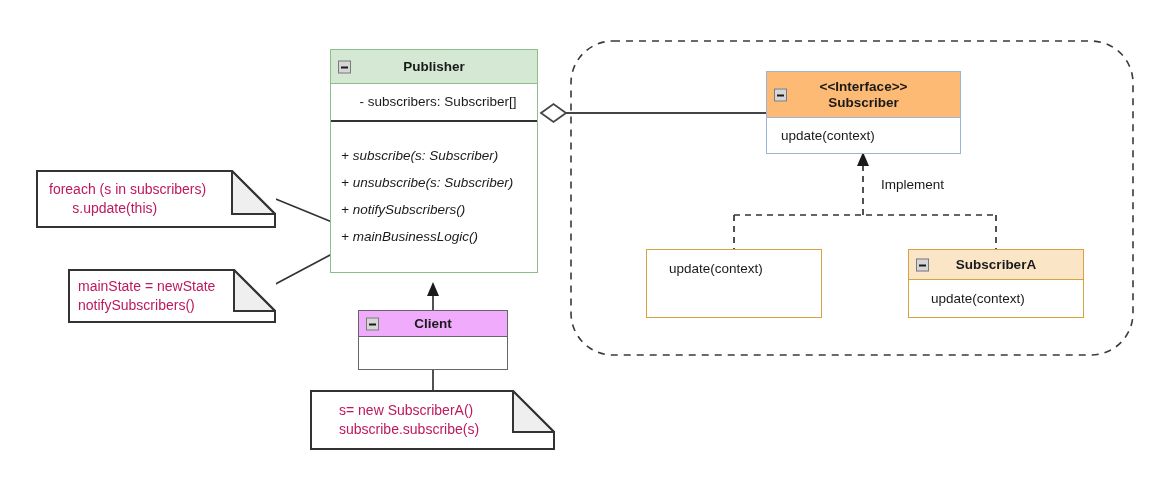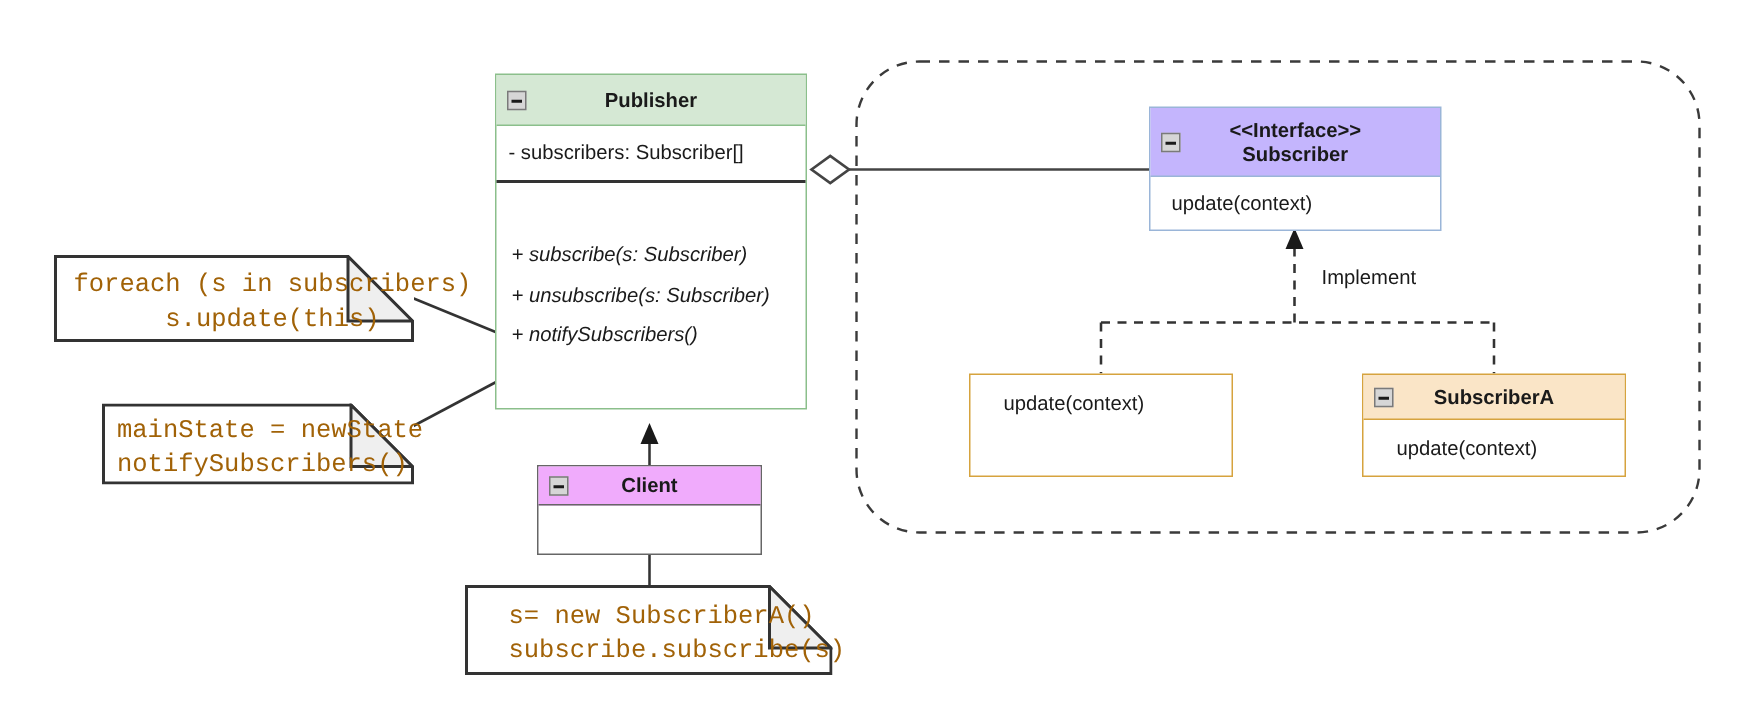--- a/index.html
+++ b/index.html
@@ -82,27 +82,27 @@
     left: 2px;
     top: 5px;
     width: 7px;
     height: 2px;
     background: #1a1a1a;
   }
 
   
   #publisher { left: 330px; top: 49px; width: 208px; height: 224px; border-color: #8bbf8b; }
   #publisher .uml-header { height: 34px; background: #d5e8d4; border-bottom: 1px solid #8bbf8b; }
-  #pub-attrs { height: 36px; }
+  #pub-attrs { height: 36px; align-items: center; }
   #pub-ops { height: 152px; }
   #pub-ops .uml-row { padding: 6px 0 6px 10px; font-style: italic; }
 
   
   #subscriber { left: 766px; top: 71px; width: 195px; height: 83px; border-color: #9ab5d8; }
-  #subscriber .uml-header { height: 46px; background: #c4b5fd; border-bottom: 1px solid #9ab5d8; flex-direction: column; }
+  #subscriber .uml-header { height: 46px; background: #fdba74; border-bottom: 1px solid #9ab5d8; flex-direction: column; }
   #sub-ops { height: 36px; }
   #sub-ops .uml-row { padding-left: 14px; }
 
   
   .concrete { border-color: #d6a33e; }
   .concrete .uml-header { height: 30px; background: #fae5c7; border-bottom: 1px solid #d6a33e; }
   .concrete .uml-section { height: 38px; }
   .concrete .uml-row { padding-left: 22px; }
   #subscriberA { left: 646px; top: 249px; width: 176px; height: 69px; }
   #subscriberB { left: 908px; top: 249px; width: 176px; height: 69px; }
@@ -110,24 +110,23 @@
   
   #client { left: 358px; top: 310px; width: 150px; height: 60px; border-color: #666666; }
   #client .uml-header { height: 26px; background: #f0abfc; border-bottom: 1px solid #666666; }
   #client-body { height: 32px; }
 
   
   .note {
     position: absolute;
     box-sizing: border-box;
     background: #ffffff;
-    font-size: 17px;
-    color: #a16207;
+    font-size: 14px;
+    color: #be185d;
     z-index: 4;
-    font-family: Liberation Mono, monospace;
   }
   .note .note-shape {
     position: absolute;
     left: 0;
     top: 0;
     width: 100%;
     height: 100%;
   }
   .note .note-text {
     position: relative;
@@ -186,20 +185,21 @@
       <span class="collapse-icon"></span>
       <span>Publisher</span>
     </div>
     <div class="uml-section" id="pub-attrs">
       <div class="uml-row">- subscribers: Subscriber[]</div>
     </div>
     <div class="uml-section divider-strong" id="pub-ops">
       <div class="uml-row">+ subscribe(s: Subscriber)</div>
       <div class="uml-row">+ unsubscribe(s: Subscriber)</div>
       <div class="uml-row">+ notifySubscribers()</div>
+      <div class="uml-row">+ mainBusinessLogic()</div>
     </div>
   </div>
 
   <div class="uml-box" id="subscriber">
     <div class="uml-header">
       <span class="collapse-icon"></span>
       <span class="title-2line">&lt;&lt;Interface&gt;&gt;</span>
       <span class="title-2line">Subscriber</span>
     </div>
     <div class="uml-section" id="sub-ops">

